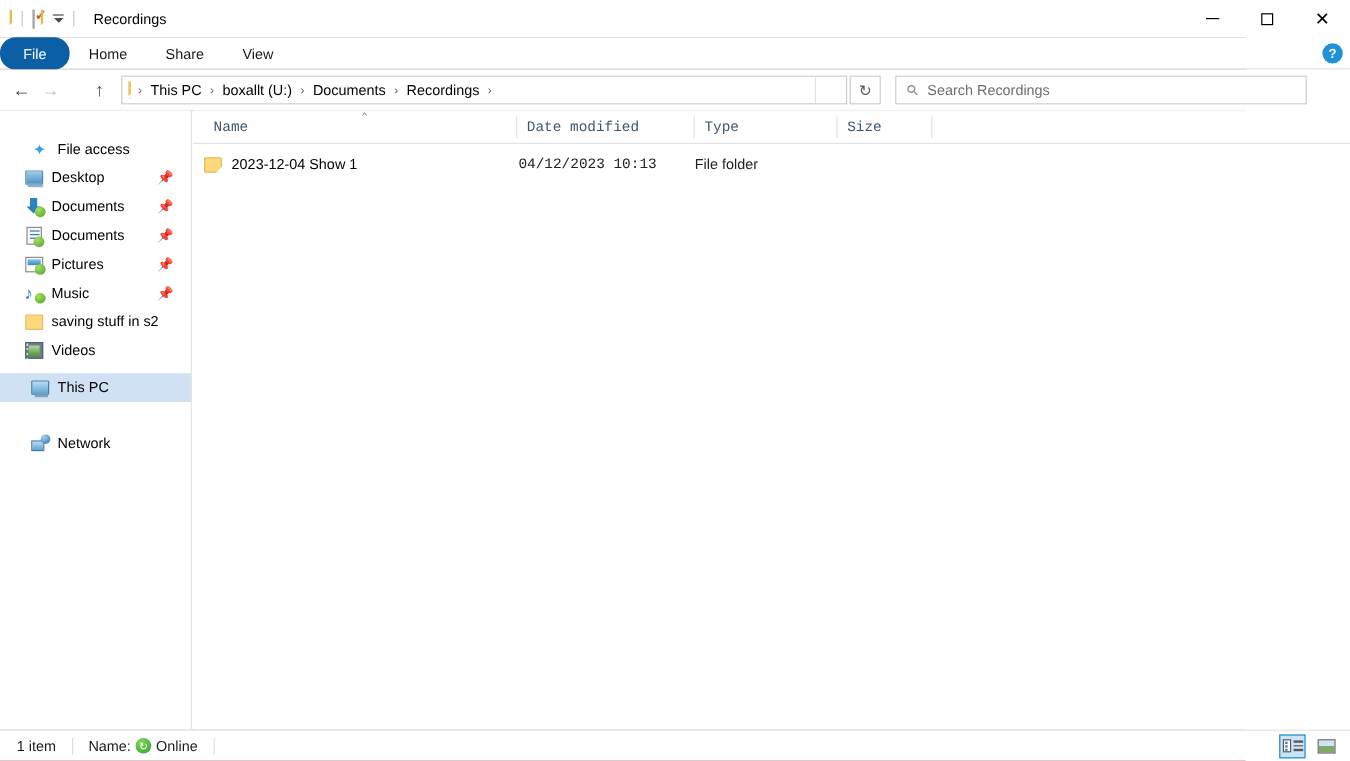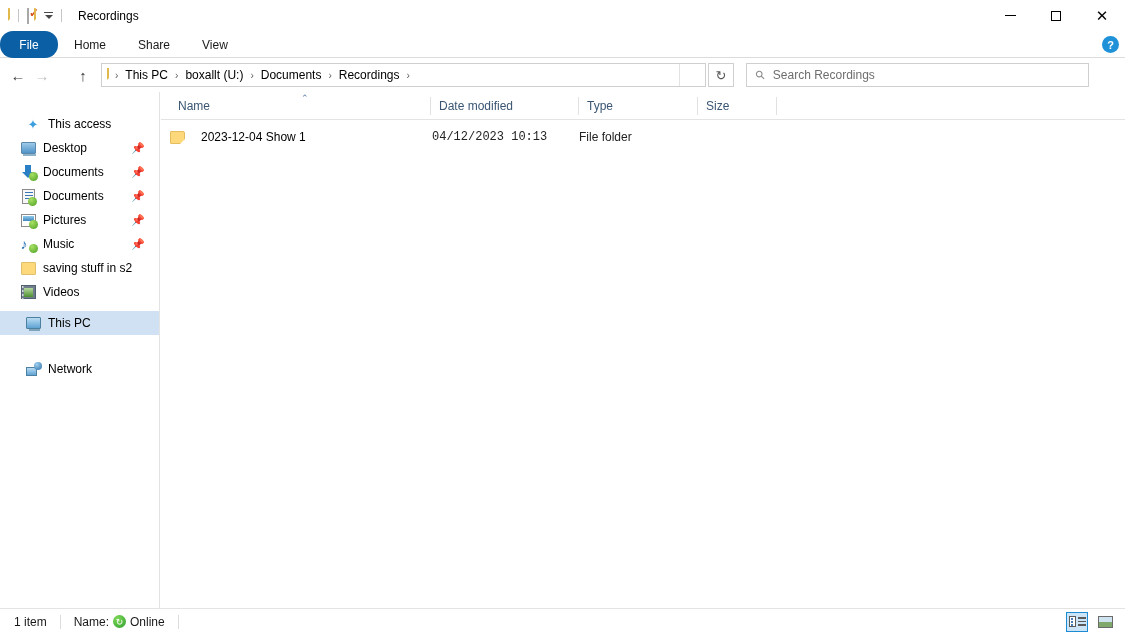--- a/index.html
+++ b/index.html
@@ -158,29 +158,29 @@
   .ic-thispc::after { content:""; position:absolute; left:2px; bottom:-3px; width:11px; height:2px; background:#7fa3bb; }
   .ic-network { width: 15px; height: 14px; position: relative; }
   .ic-network .mon { position:absolute; left:0; bottom:0; width:11px;height:9px;
      background: linear-gradient(#b9dcf3,#5fa3d4); border:1px solid #4d7f9e; }
   .ic-network .glb { position:absolute; right:-1px; top:0; width:8px;height:8px;border-radius:50%;
      background: radial-gradient(circle at 35% 30%, #9fd0ef, #2b6fa8); }
   .ic-plainfolder { width: 15px; height: 13px; background: #fdd97c; border: 1px solid #e0c06a; border-radius: 1px; }
 
   
   .filelist { position: absolute; left: 161px; top: 0; width: 964px; height: 516px; background: #fff; }
-  .colhdr { position: relative; height: 28px; width: 100%; border-bottom: 1px solid #e3e3e3; }
+  .colhdr { position: relative; height: 28px; width: 100%; border-bottom: 1px solid #e3e3e3; font-family: Liberation Mono, monospace; }
   .col { position: absolute; top: 0; height: 27px; display: flex; align-items: center;
          font-size: 12px; color: #3a5673; padding-left: 9px; }
   .col-div { position: absolute; top: 5px; width: 1px; height: 18px; background: #e1e1e1; }
   .sort-arrow { position: absolute; color: #5a7fa5; font-size: 9px; top: 1px; }
 
   .row { position: relative; height: 26px; display: flex; align-items: center; }
   .cell { position: absolute; display: flex; align-items: center; font-size: 12px; color: #000; }
-  .cell-name { left: 9px; gap: 16px; }
+  .cell-name { left: 9px; gap: 8px; }
   .cell-date { left: 271px; color: #222; font-family: Liberation Mono, monospace; }
   .cell-type { left: 418px; color: #222; }
   .row-folder { width: 15px; height: 13px; background: #fdd97c; border: 1px solid #e3bd5e;
                 border-radius: 1px 2px 1px 1px; position: relative; }
   .row-folder::after { content:""; position:absolute; right:-1px; bottom:-1px;
                        border-left:5px solid transparent; border-bottom:5px solid #fff; }
 
   
   .statusbar {
     position: absolute; left: 0; bottom: 0; width: 1125px; height: 26px;
@@ -275,21 +275,21 @@
       <span class="search-ph">Search Recordings</span>
     </div>
   </div>
 
   <div class="body">
 
     <div class="sidebar">
 
       <div class="nav-item">
         <span class="nav-ic ic-star">✦</span>
-        <span>This access</span>
+        <span>File access</span>
       </div>
 
       <div class="nav-item indent">
         <span class="nav-ic">
             <span class="ic-desktop"></span>
           </span>
         <span>Desktop</span>
         <span class="pin">📌</span>
       </div>
 

